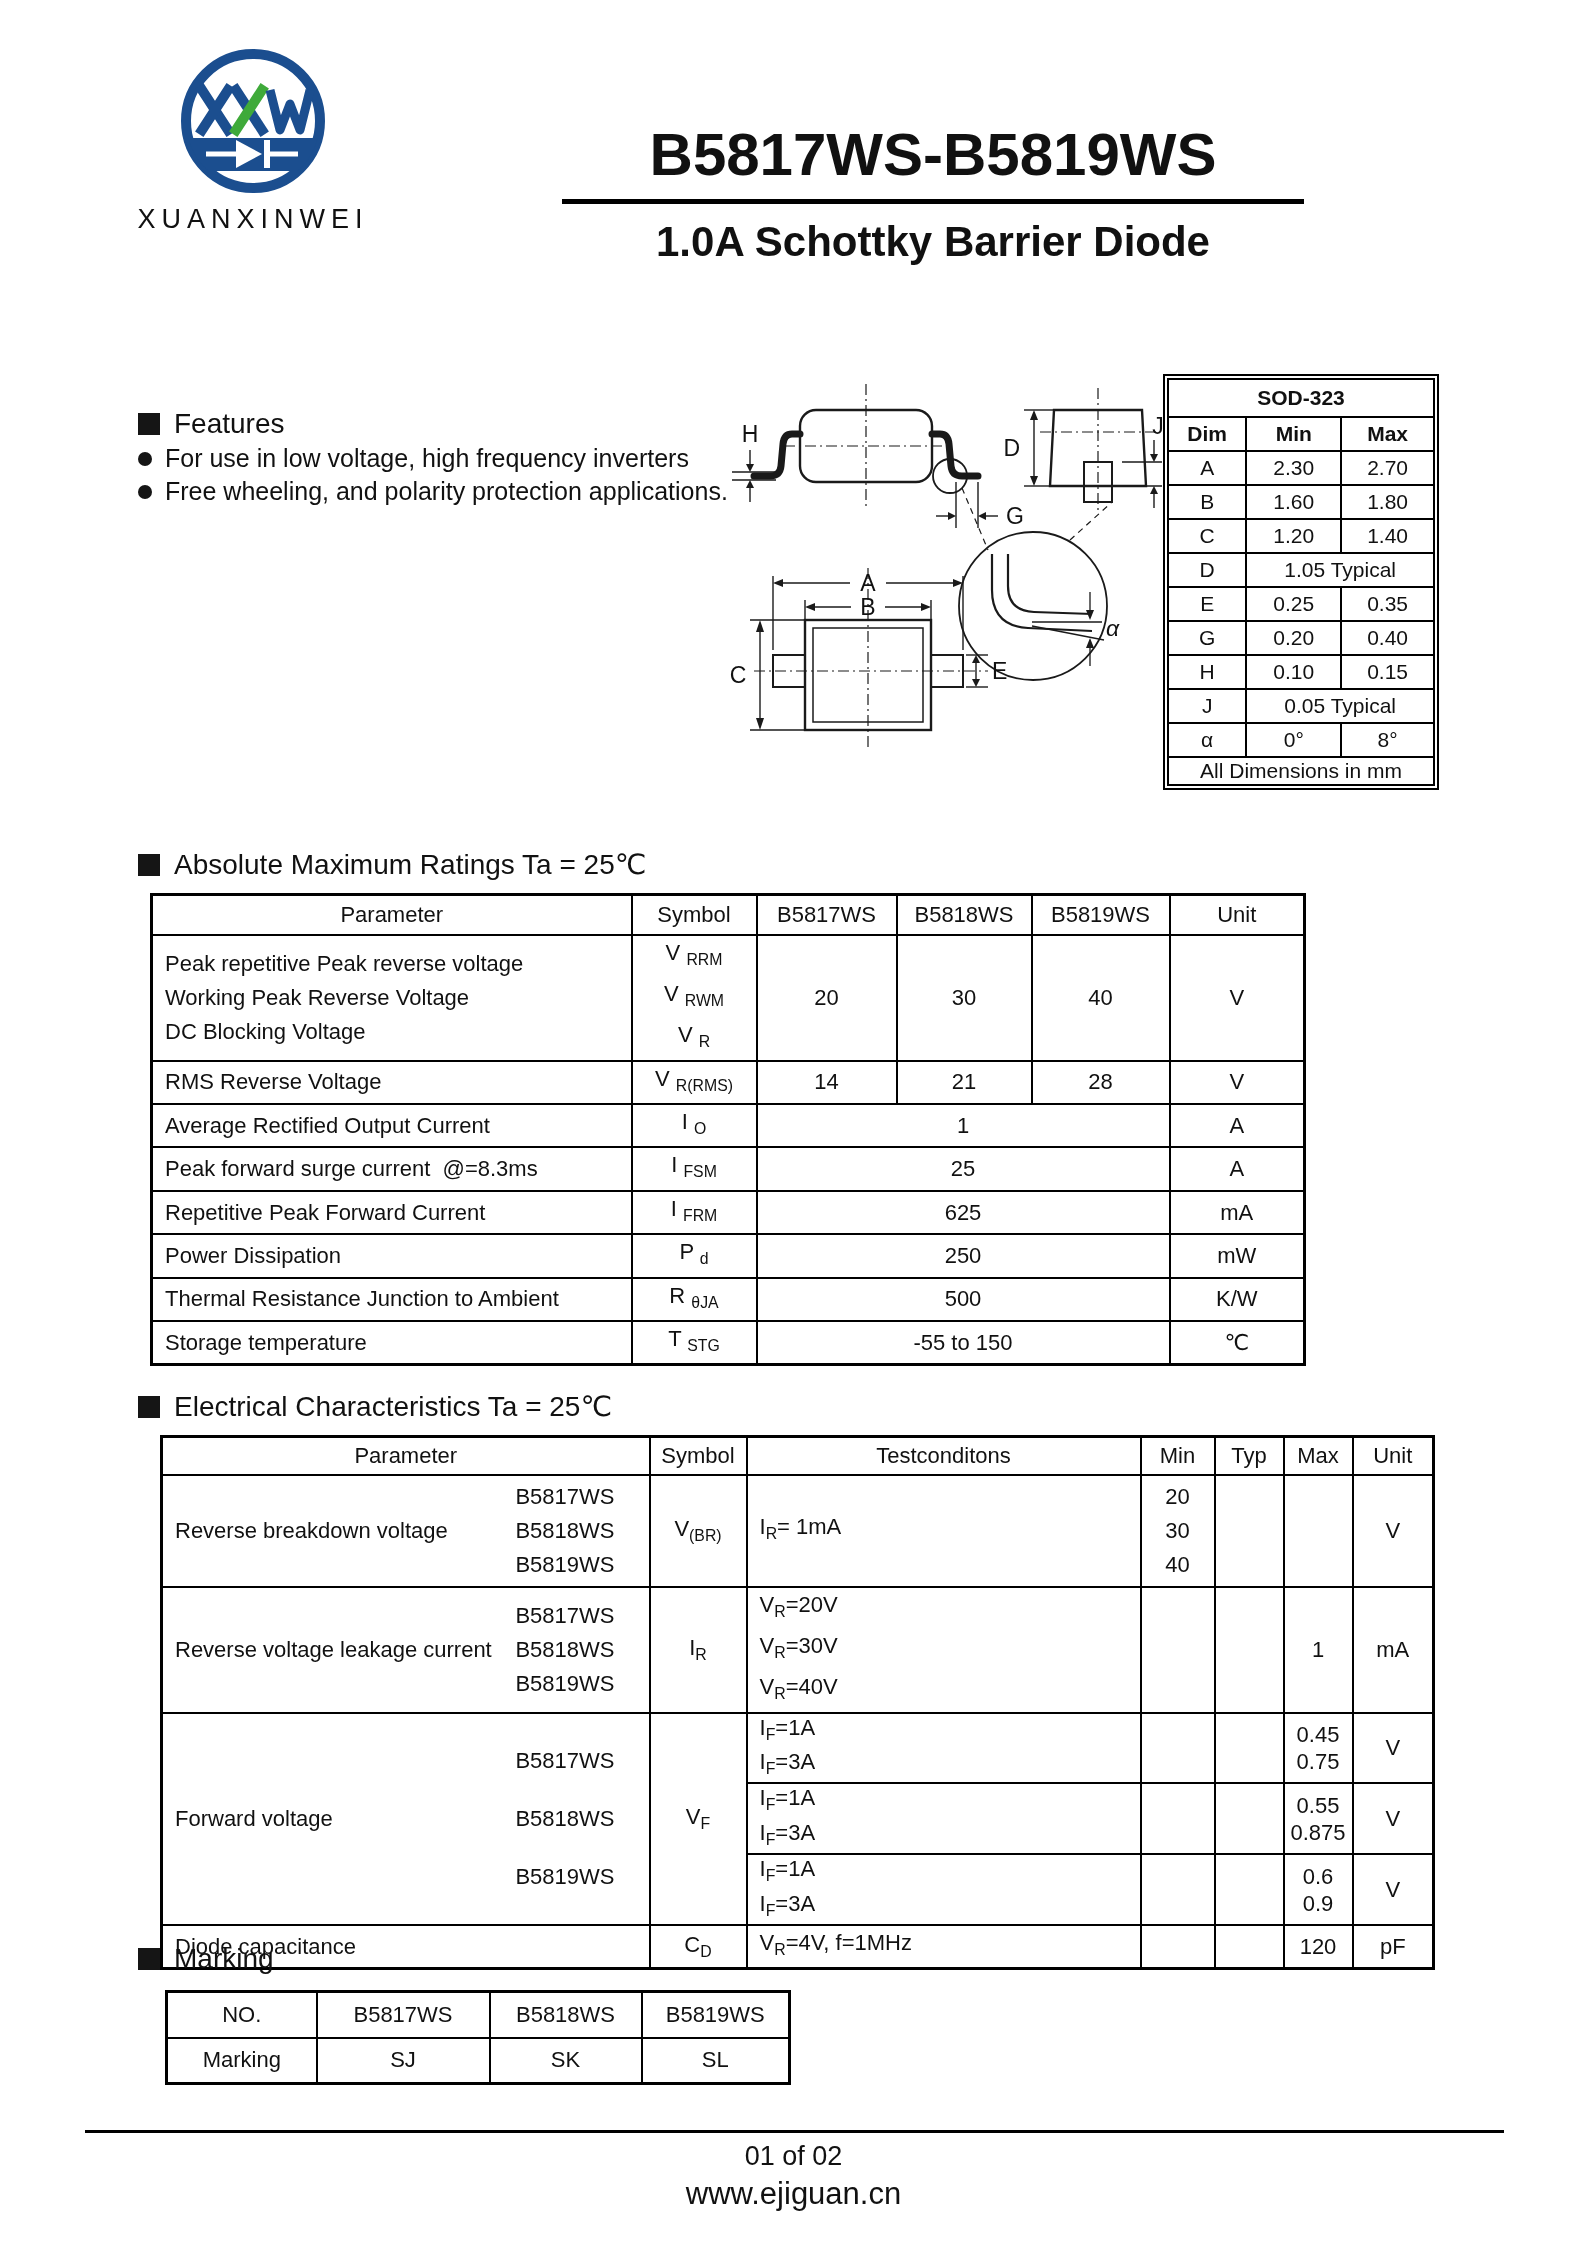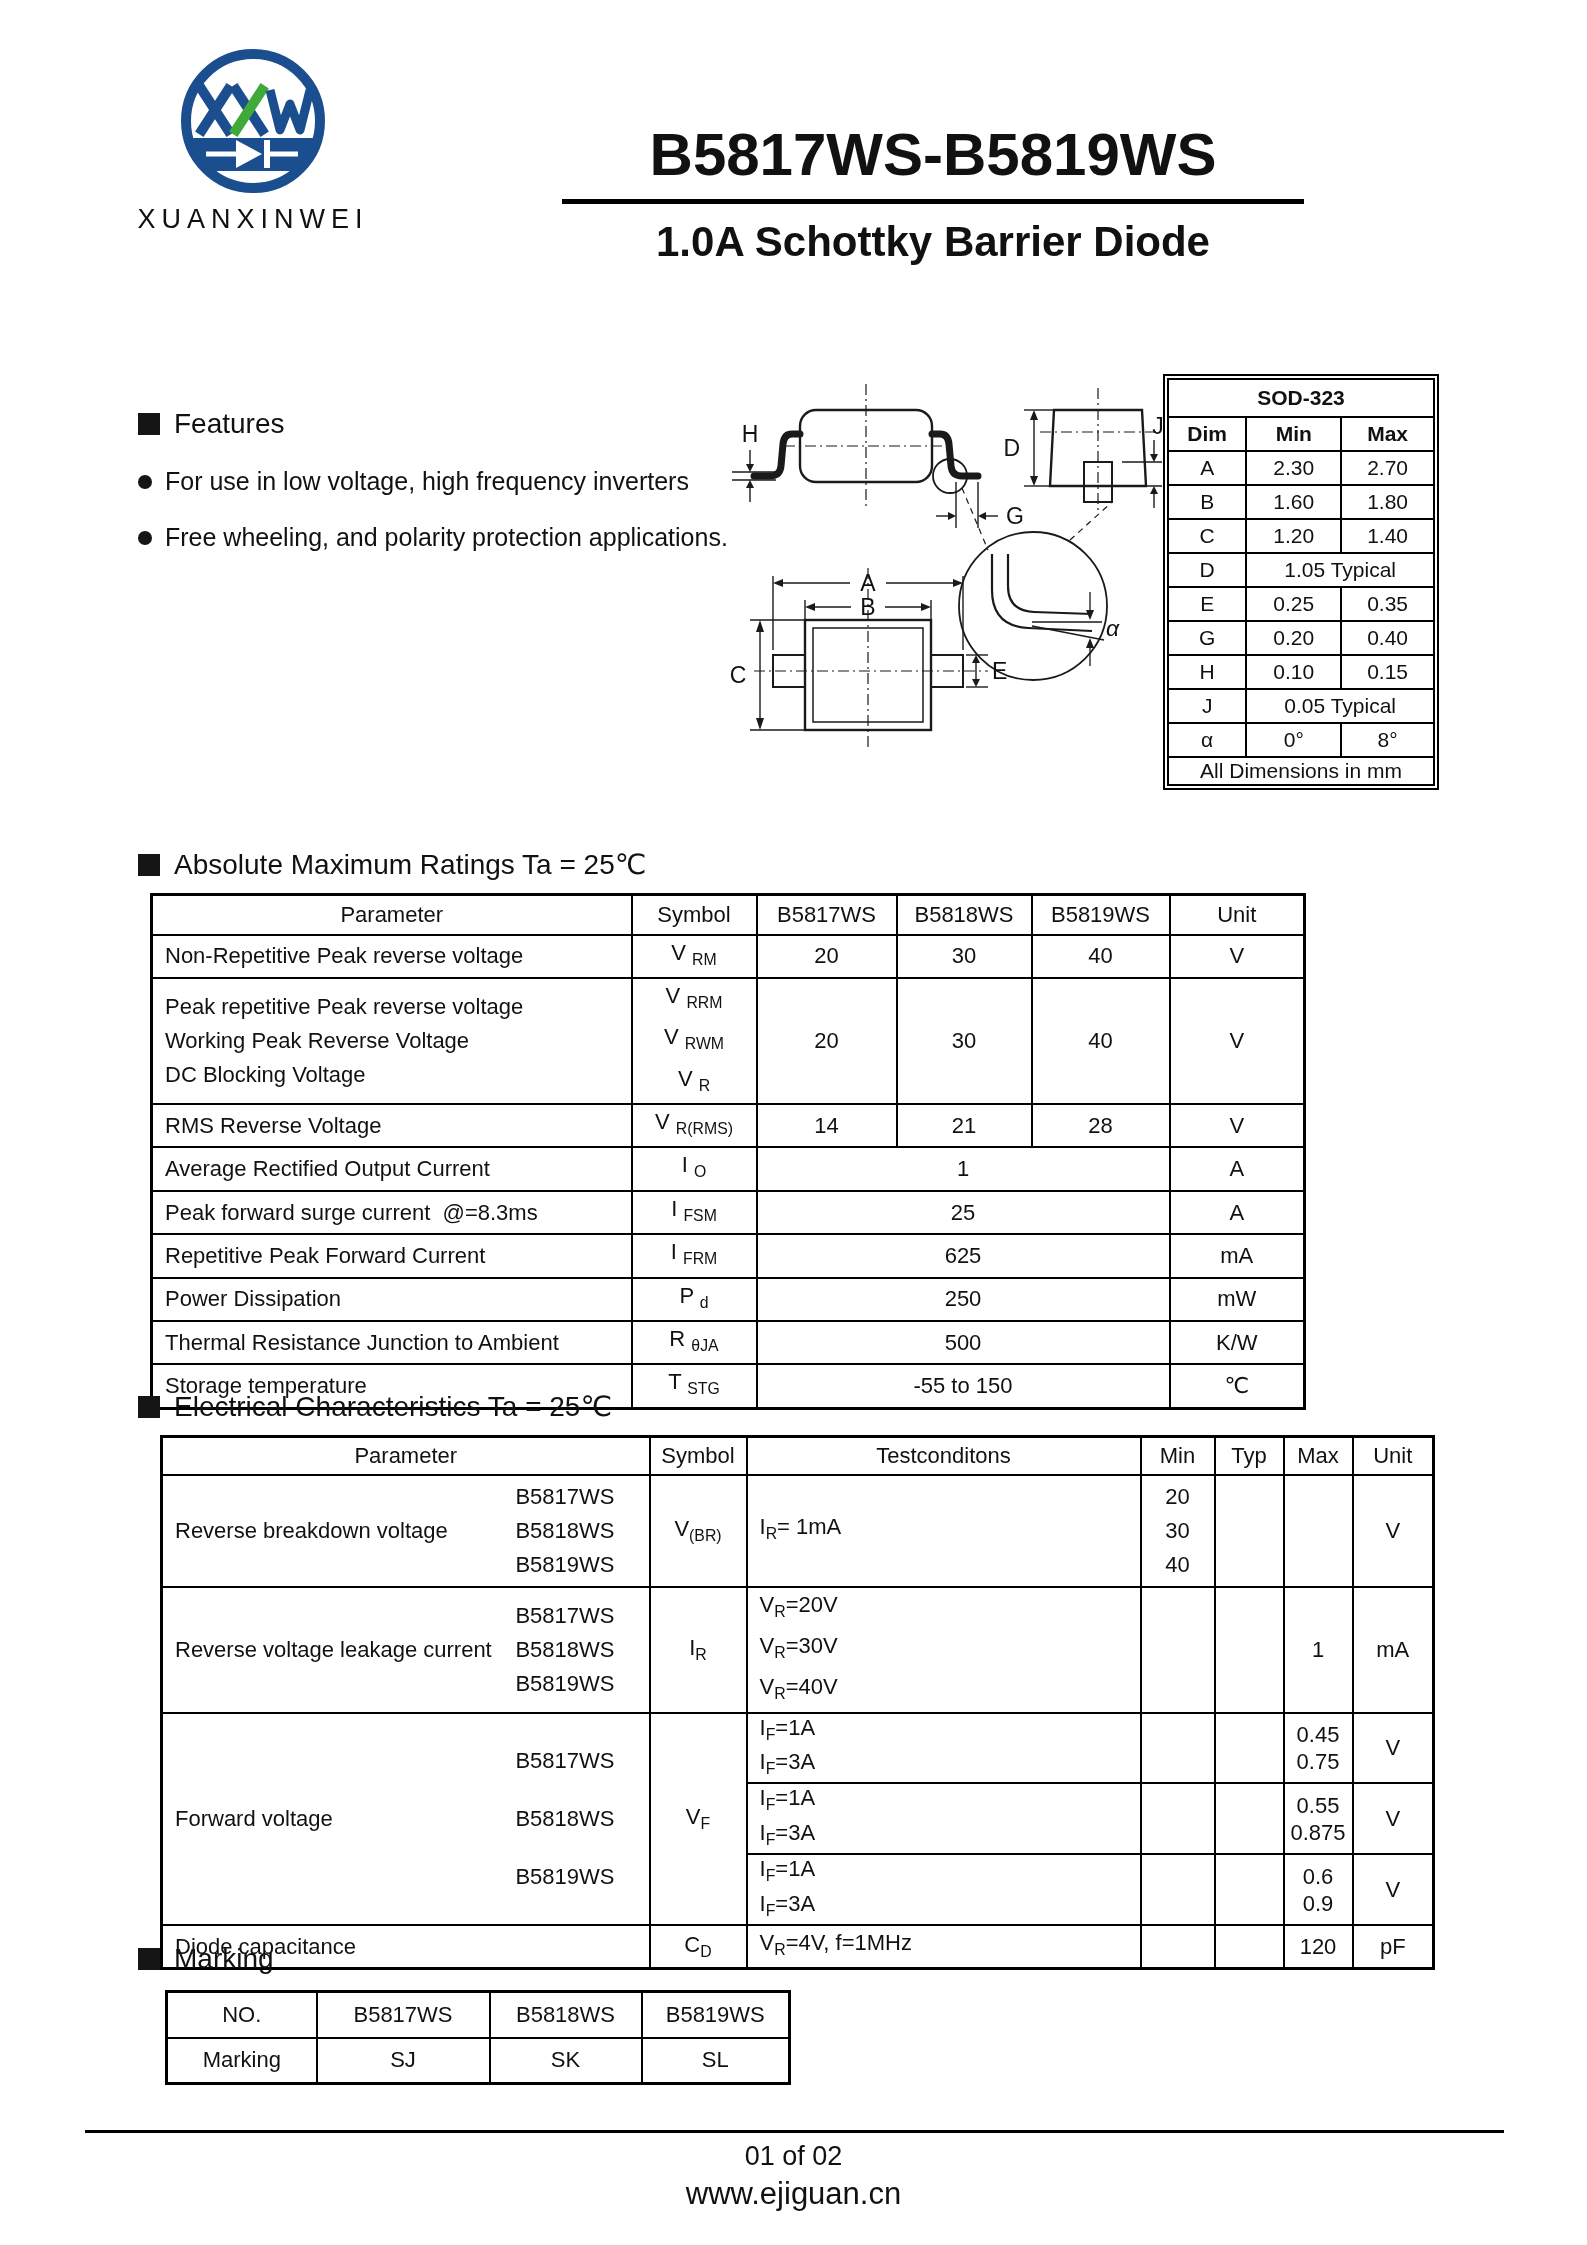--- a/index.html
+++ b/index.html
@@ -15,21 +15,21 @@
 
   
   .title-wrap{left:558px;top:120px;width:750px;text-align:center}
   .doc-title{font-size:60px;font-weight:bold;letter-spacing:0px;margin:0}
   .title-rule{height:5px;background:#000;margin:10px 4px 0 4px}
   .doc-subtitle{font-size:42px;font-weight:bold;margin:14px 0 0 0}
 
   
   .sec-title{display:flex;align-items:center;gap:14px;font-size:28px;font-weight:normal}
   .sq-icon{width:22px;height:22px;background:#151515;flex:0 0 auto}
-  .feat-item{display:flex;align-items:center;gap:13px;font-size:25px;margin-top:27px}
+  .feat-item{display:flex;align-items:center;gap:13px;font-size:25px;margin-top:4px}
   .dot-icon{width:14px;height:14px;border-radius:50%;background:#151515;flex:0 0 auto}
 
   
   table{border-collapse:collapse;table-layout:fixed;color:#111}
   .dt{border:3px solid #000}
   .dt td{border:2px solid #000;font-size:22px;text-align:center;vertical-align:middle;padding:0 6px;overflow:hidden}
   .dt .left{text-align:left;padding-left:12px}
   sub{font-size:0.72em}
   .pl{white-space:pre-wrap;line-height:34px}
   .pflex{display:flex;justify-content:space-between;align-items:center;width:100%}
@@ -291,32 +291,20 @@
         <col style="width:135px">
     </colgroup>
     <tbody>
         <tr style="height: 40px;">
           <td>Parameter</td>
           <td>Symbol</td>
           <td>B5817WS</td>
           <td>B5818WS</td>
           <td>B5819WS</td>
           <td>Unit</td>
-        </tr>
-        <tr style="height: 42px;">
-          <td class="left">
-            <div class="pl">Non-Repetitive Peak reverse voltage</div>
-          </td>
-          <td>
-            <div class="pl">V <sub>RM</sub></div>
-          </td>
-          <td>20</td>
-          <td>30</td>
-          <td>40</td>
-          <td>V</td>
         </tr>
         <tr style="height: 112px;">
           <td class="left">
             <div class="pl">Peak repetitive Peak reverse voltage</div>
             <div class="pl">Working Peak Reverse Voltage</div>
             <div class="pl">DC Blocking Voltage</div>
           </td>
           <td>
             <div class="pl">V <sub>RRM</sub></div>
             <div class="pl">V <sub>RWM</sub></div>

